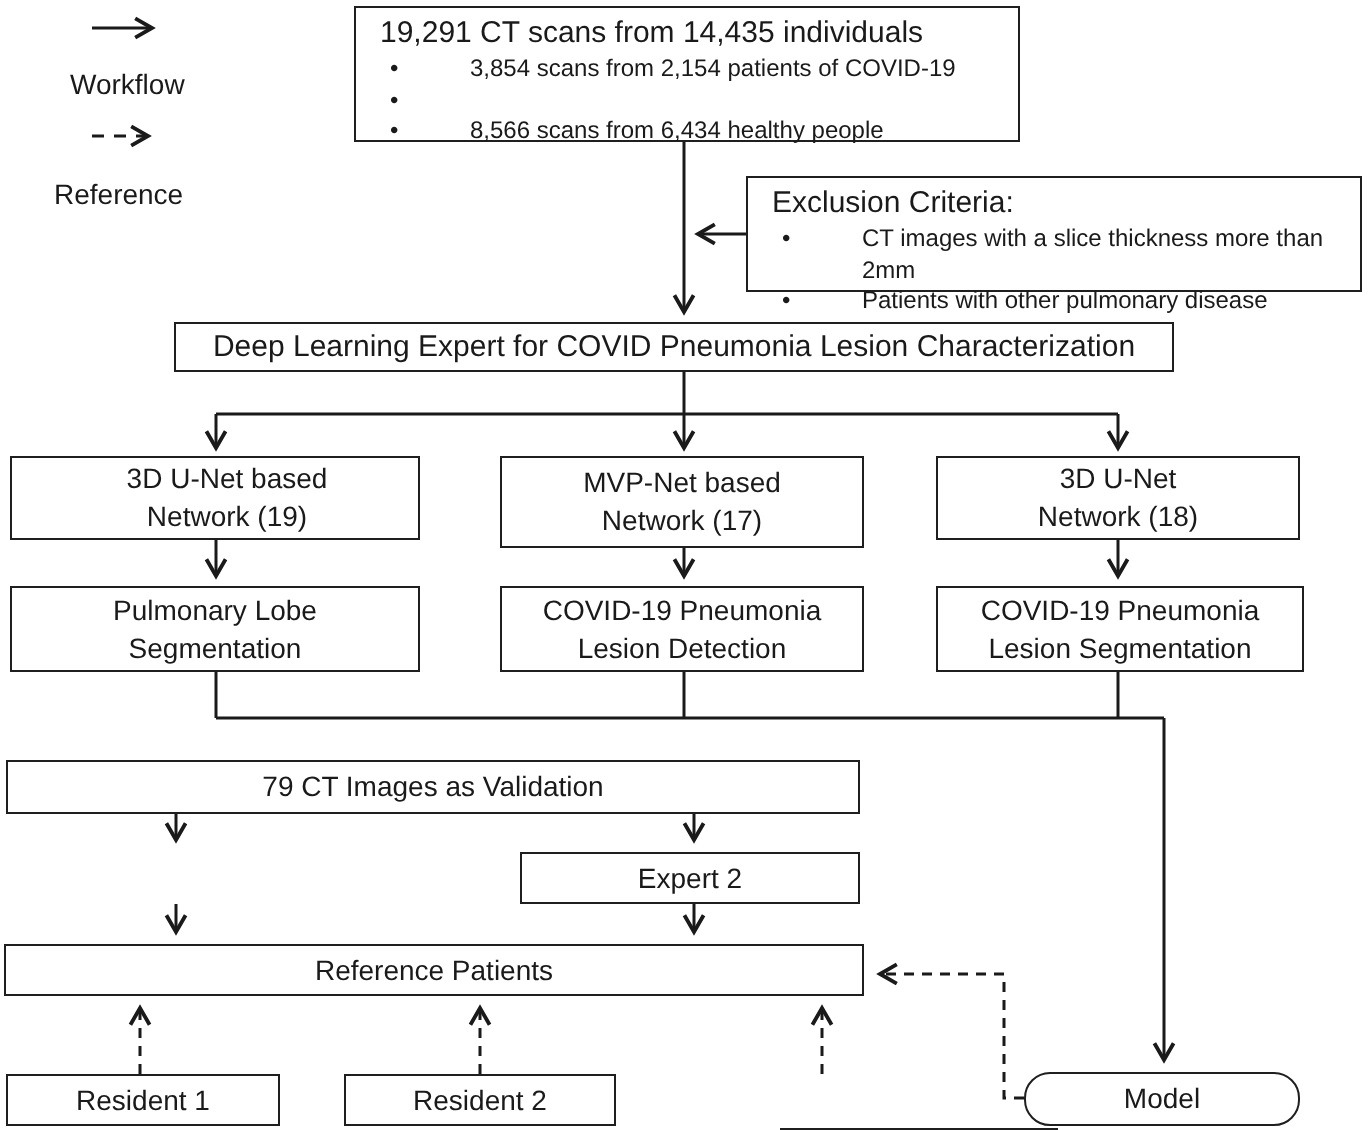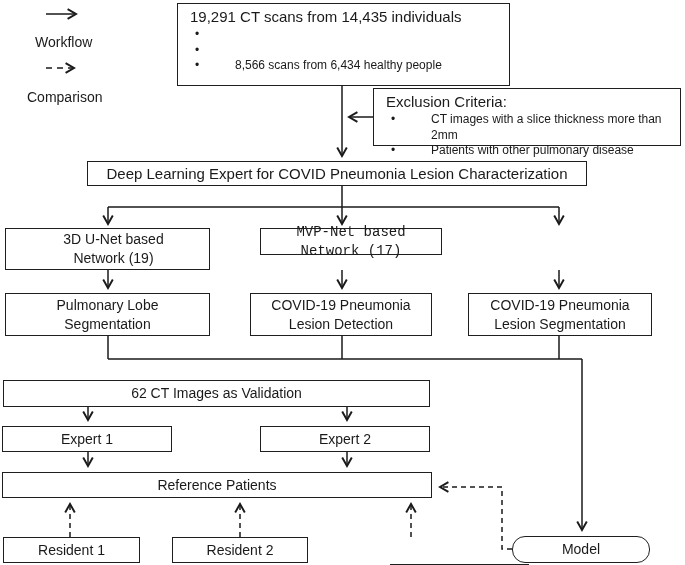--- a/index.html
+++ b/index.html
@@ -83,27 +83,28 @@
 
       <path d="M70 537 V504" stroke-dasharray="5 4" marker-end="url(#arr)"></path>
       <path d="M240 537 V504" stroke-dasharray="5 4" marker-end="url(#arr)"></path>
       <path d="M411 537 V504" stroke-dasharray="5 4" marker-end="url(#arr)"></path>
 
       <path d="M512 549 H502 V487 H440" stroke-dasharray="5 4" marker-end="url(#arr)"></path>
     </g>
   </svg>
 
   <div class="legend-label" style="left:35px; top:34px;">Workflow</div>
-  <div class="legend-label" style="left:27px; top:89px;">Comparison</div>
+  <div class="legend-label" style="left:27px; top:89px;">Reference</div>
 
-  <div class="box textblock" style="left:177px; top:3px; width:333px; height:83px;">
+  <div class="box textblock" style="left:177px; top:3px; width:333px; height:68px;">
     <div class="bk-title">19,291 CT scans from 14,435 individuals</div>
     <ul class="bullets">
       <li>
           <span class="dot">•</span>
+          <span>3,854 scans from 2,154 patients of COVID-19</span>
         </li>
       <li>
           <span class="dot">•</span>
         </li>
       <li>
           <span class="dot">•</span>
           <span>8,566 scans from 6,434 healthy people</span>
         </li>
     </ul>
   </div>
@@ -119,33 +120,34 @@
           <span class="dot">•</span>
           <span>Patients with other pulmonary disease</span>
         </li>
     </ul>
   </div>
 
   <div class="box" style="left:87px; top:161px; width:500px; height:25px; font-size:15px;">Deep Learning Expert for COVID Pneumonia Lesion Characterization</div>
 
   <div class="box twoline" style="left:5px; top:228px; width:205px; height:42px;padding-left:12px;">3D U-Net based
 Network (19)</div>
-  <div class="box twoline" style="left:260px; top:228px; width:182px; height:27px;font-family:Liberation Mono, monospace;">MVP-Net based
+  <div class="box twoline" style="left:250px; top:228px; width:182px; height:46px;">MVP-Net based
 Network (17)</div>
+  <div class="box twoline" style="left:468px; top:228px; width:182px; height:42px;">3D U-Net
+Network (18)</div>
 
   <div class="box twoline" style="left:5px; top:293px; width:205px; height:43px;">Pulmonary Lobe
 Segmentation</div>
   <div class="box twoline" style="left:250px; top:293px; width:182px; height:43px;">COVID-19 Pneumonia
 Lesion Detection</div>
   <div class="box twoline" style="left:468px; top:293px; width:184px; height:43px;">COVID-19 Pneumonia
 Lesion Segmentation</div>
 
-  <div class="box" style="left:3px; top:380px; width:427px; height:27px;">62 CT Images as Validation</div>
+  <div class="box" style="left:3px; top:380px; width:427px; height:27px;">79 CT Images as Validation</div>
 
-  <div class="box" style="left:2px; top:426px; width:170px; height:26px;">Expert 1</div>
   <div class="box" style="left:260px; top:426px; width:170px; height:26px;">Expert 2</div>
 
   <div class="box" style="left:2px; top:472px; width:430px; height:26px;">Reference Patients</div>
 
   <div class="box" style="left:3px; top:537px; width:137px; height:26px;">Resident 1</div>
   <div class="box" style="left:172px; top:537px; width:136px; height:26px;">Resident 2</div>
   <div class="box" style="left:342px; top:564px; width:139px; height:26px;margin-left:48px;">Resident 3</div>
   <div class="box" style="left:512px; top:536px; width:138px; height:27px;border-radius:13px;">Model</div>
 
 </div>

